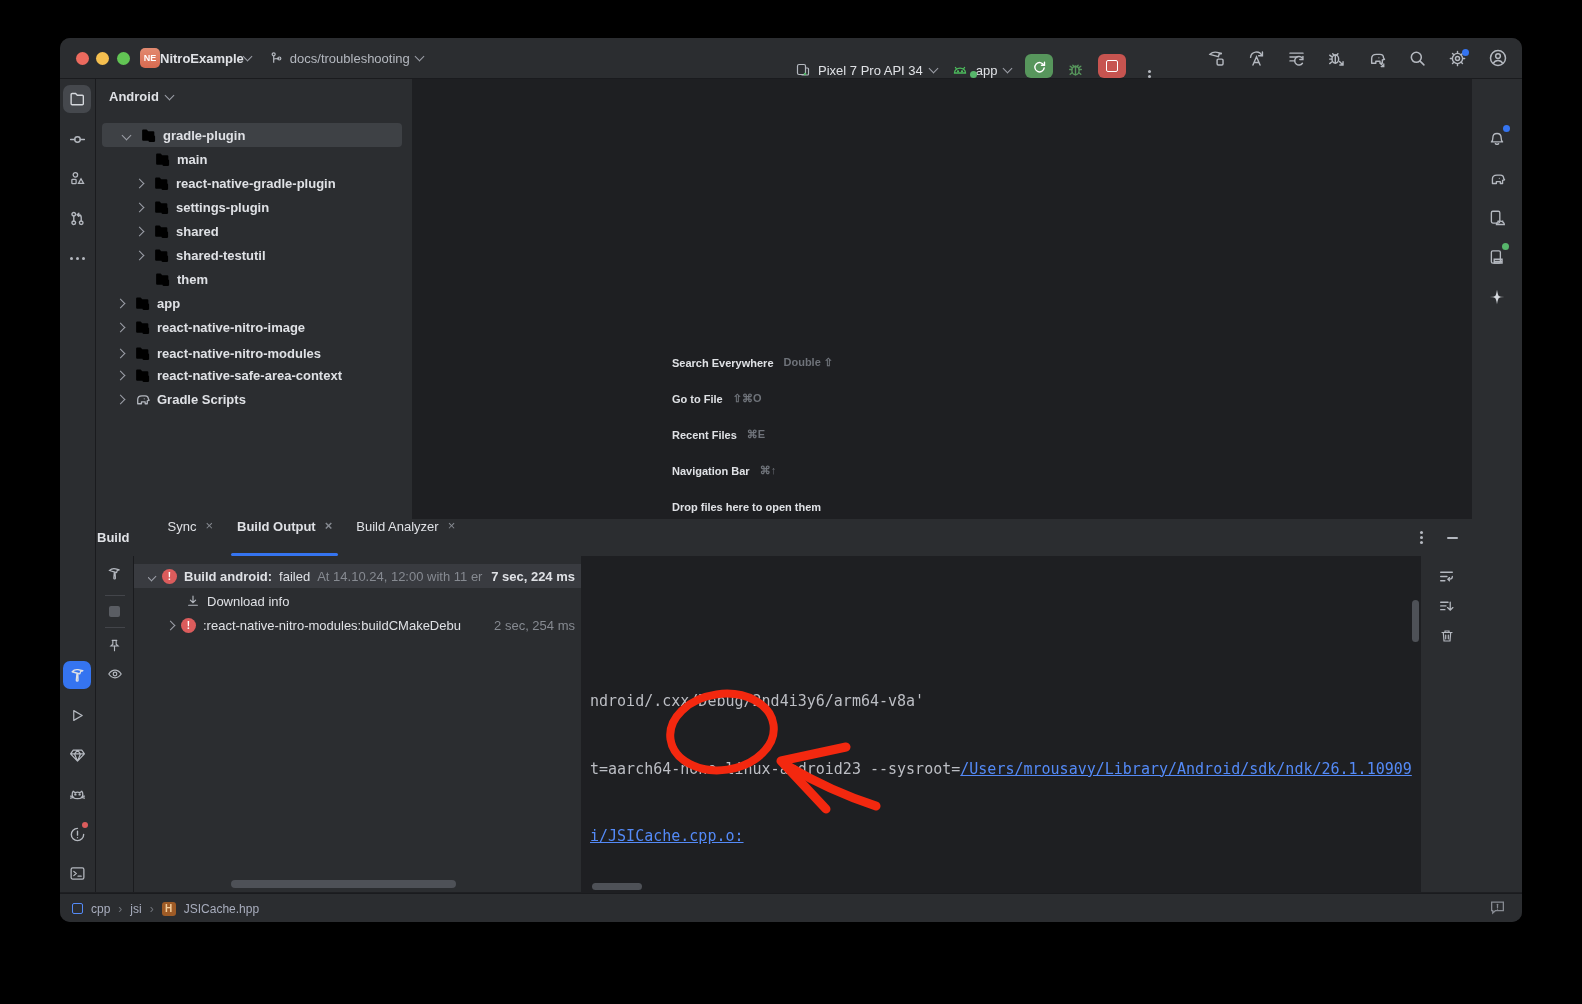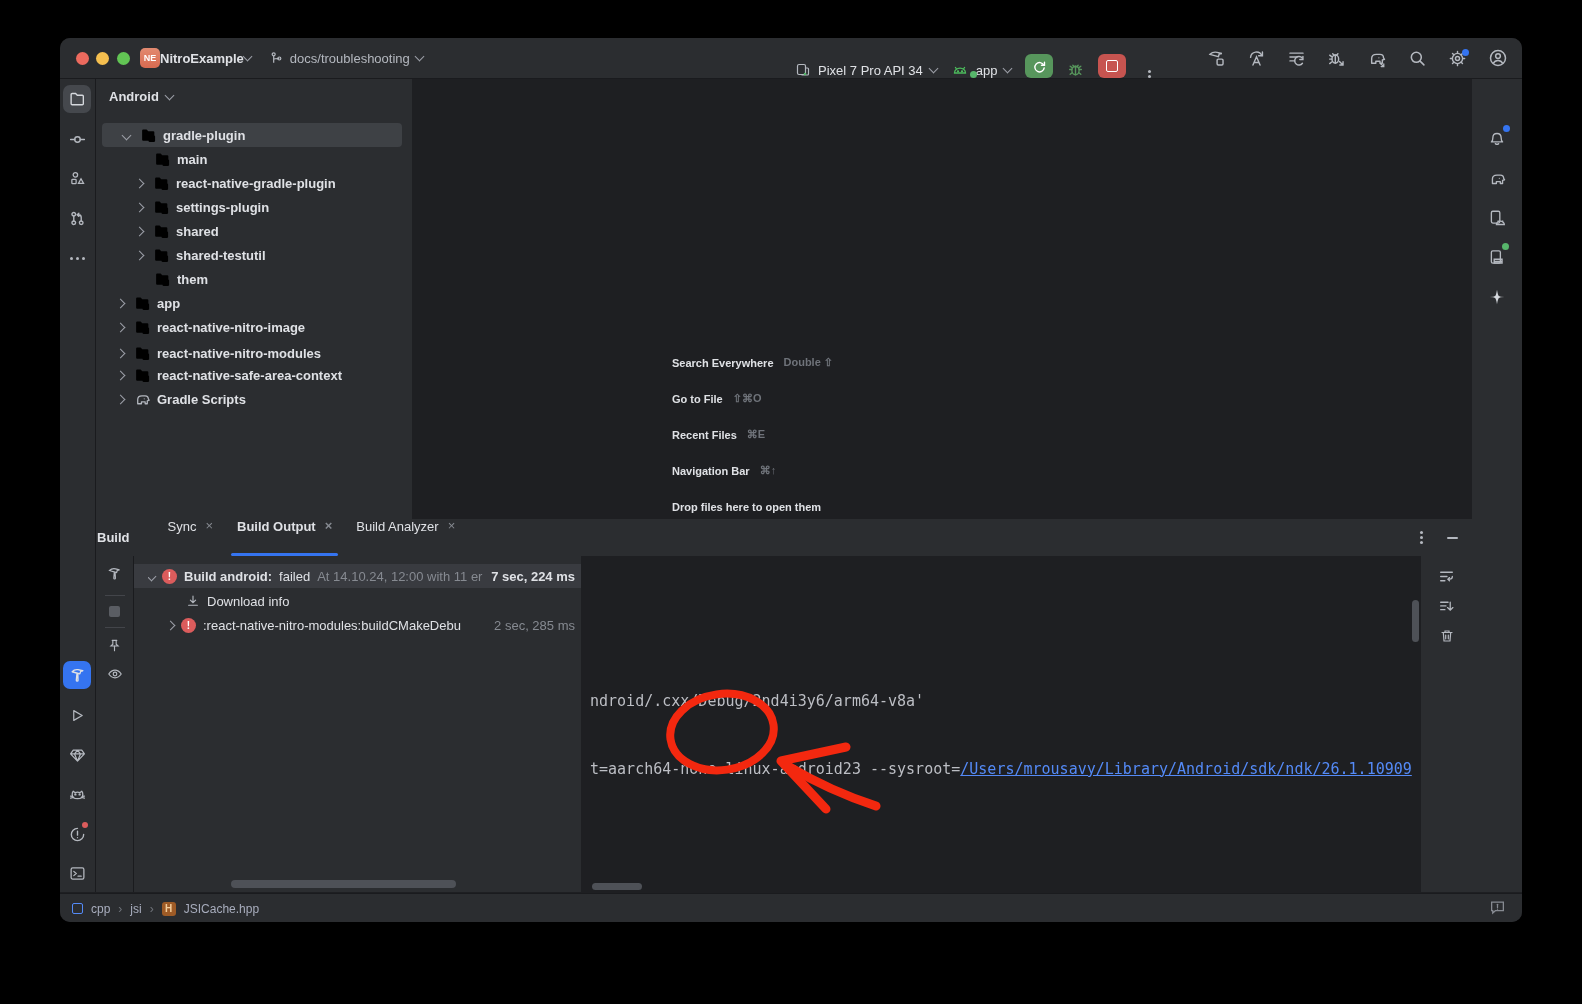--- a/index.html
+++ b/index.html
@@ -548,29 +548,30 @@
               <g fill="none" stroke="#B4B8BF" stroke-width="1.3" stroke-linecap="round">
                 <path d="M8 2.5 v7 M5 7 l3 3 3-3 M3 12.8 h10"></path>
               </g>
             </svg>
           <span>Download info</span>
         </div>
         <div class="brow" style="left:33px;top:57px;width:408px">
           <span class="chev right" style="display:inline-block;width:6px;height:6px;border-right:1.5px solid #9DA0A8;border-bottom:1.5px solid #9DA0A8;transform:rotate(-45deg)"></span>
           <span class="errbadge">!</span>
           <span style="flex:1;overflow:hidden;white-space:nowrap">:react-native-nitro-modules:buildCMakeDebu</span>
-          <span class="gray" style="flex:none">2 sec, 285 ms</span>
+          <span class="gray" style="flex:none">2 sec, 254 ms</span>
         </div>
         <div class="scroll-thumb" style="left:97px;top:324px;width:225px;height:8px"></div>
       </div>
 
       <div class="console">
         <div class="con-in">
           <div><span>ndroid/.cxx/Debug/2nd4i3y6/arm64-v8a'</span></div>
           <div><span>t=aarch64-none-linux-android23 --sysroot=</span><a>/Users/mrousavy/Library/Android/sdk/ndk/26.1.10909</a></div>
+          <div><a>i/JSICache.cpp.o:</a></div>
           
           
         </div>
         <div class="scroll-thumb" style="left:11px;bottom:2px;width:50px;height:7px"></div>
         <div class="scroll-thumb" style="right:2px;top:44px;width:7px;height:42px"></div>
       </div>
 
       <div class="con-strip">
         <span><svg width="17" height="17" viewBox="0 0 16 16">
               <g fill="none" stroke="#B4B8BF" stroke-width="1.2" stroke-linecap="round">

